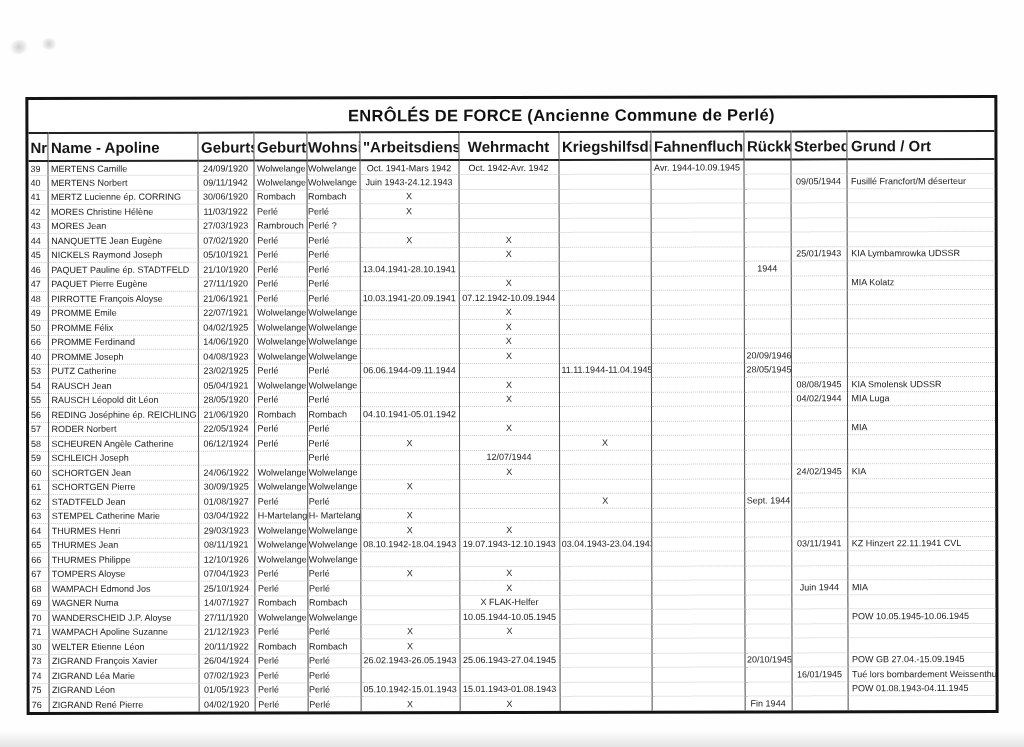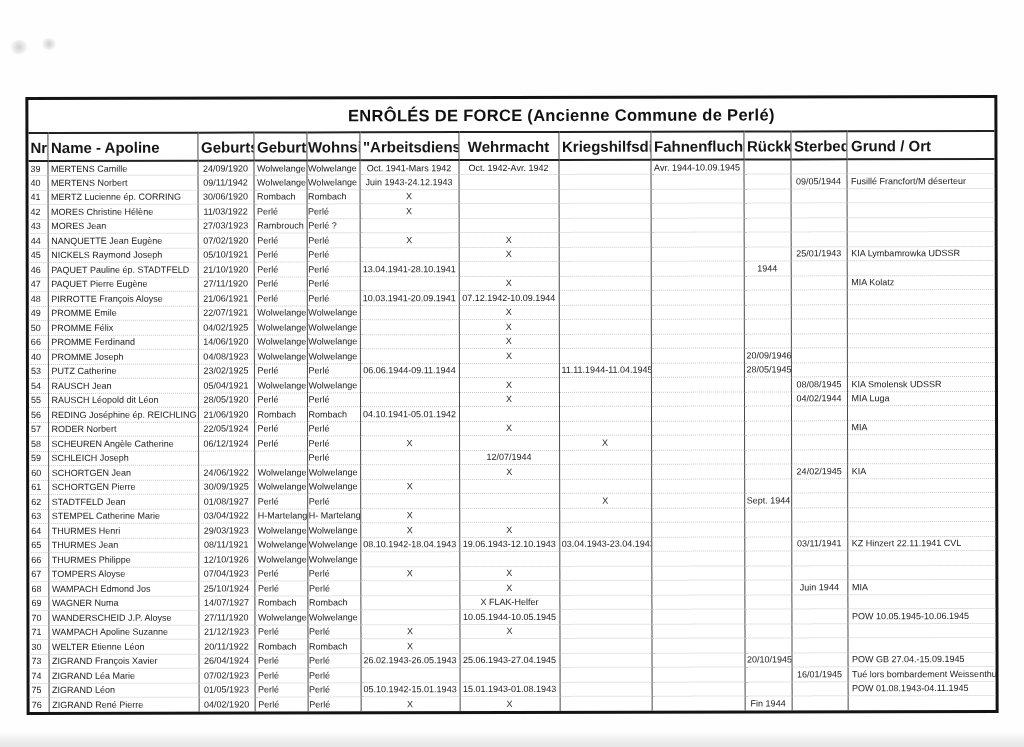--- a/index.html
+++ b/index.html
@@ -460,21 +460,21 @@
           <td></td>
           <td></td>
         </tr>
         <tr>
           <td>65</td>
           <td>THURMES Jean</td>
           <td>08/11/1921</td>
           <td>Wolwelange</td>
           <td>Wolwelange</td>
           <td>08.10.1942-18.04.1943</td>
-          <td>19.06.1943-12.10.1943</td>
+          <td>19.07.1943-12.10.1943</td>
           <td>03.04.1943-23.04.1943</td>
           <td></td>
           <td></td>
           <td>03/11/1941</td>
           <td>KZ Hinzert 22.11.1941 CVL</td>
         </tr>
         <tr>
           <td>66</td>
           <td>THURMES Philippe</td>
           <td>12/10/1926</td>

